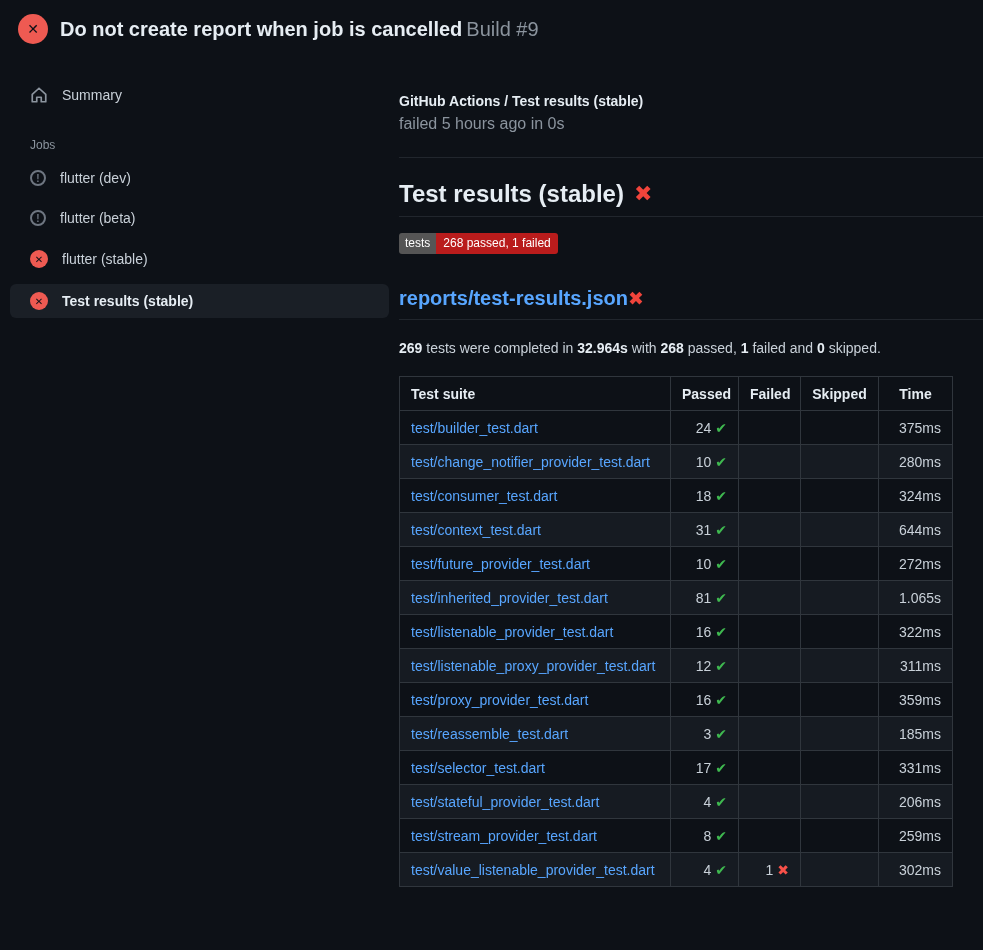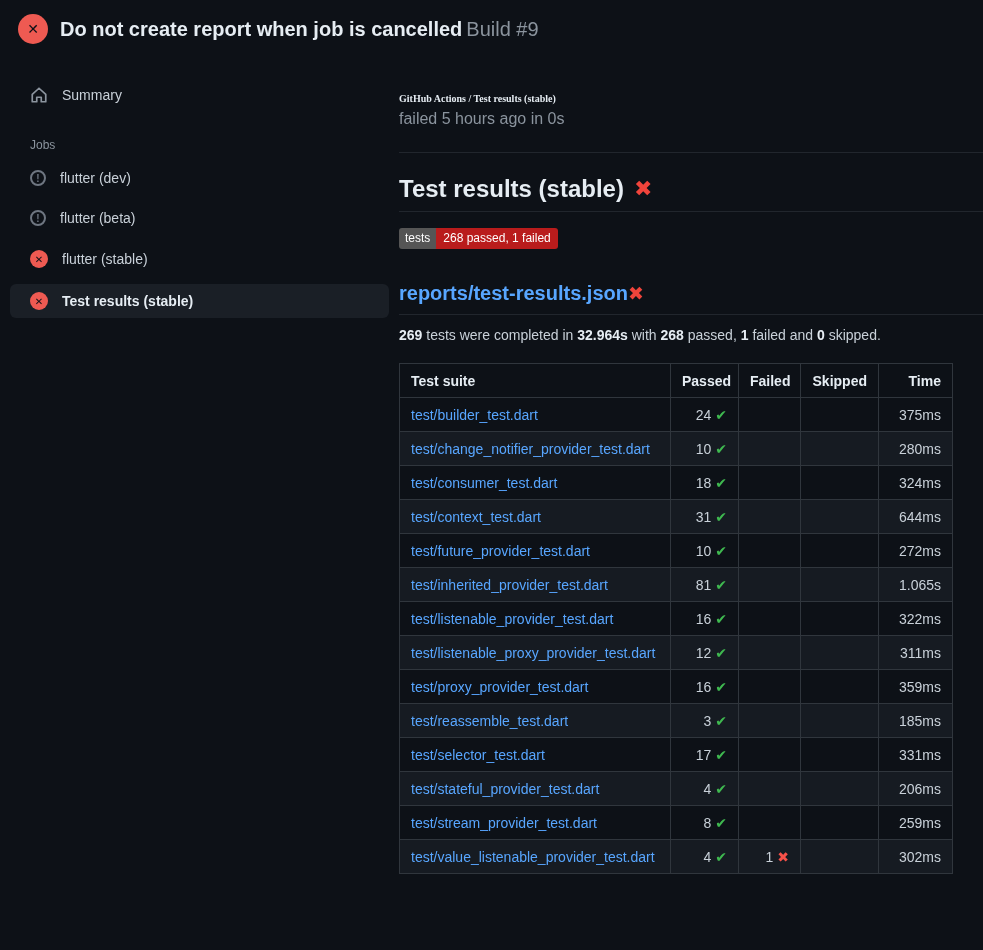--- a/index.html
+++ b/index.html
@@ -48,21 +48,21 @@
   .icon-fail {
     width:18px; height:18px; border-radius:50%;
     background:#ee5a52; color:#0d1117;
     display:flex; align-items:center; justify-content:center;
     font-size:10px; font-weight:bold; flex:0 0 auto;
   }
   .home-icon { width:18px; height:18px; flex:0 0 auto; color:#8b949e; }
   .home-icon svg { width:18px; height:18px; display:block; }
 
   
-  .breadcrumb { font-weight:bold; color:#e6edf3; font-size:10px;font-family:Liberation Serif, serif; }
+  .breadcrumb { font-weight:bold; color:#e6edf3; font-size:14px; }
   .run-meta { color:#8b949e; font-size:16px; margin-top:6px; }
   .divider { border:none; border-top:1px solid #21262d; margin-top:24px; }
 
   h1.section-title {
     margin-top:22px; font-size:24px; font-weight:bold; color:#e6edf3;
     padding-bottom:8px; border-bottom:1px solid #21262d;
     display:flex; align-items:center; gap:10px;
   }
   .x-mark { color:#f0443b; font-weight:bold; }
   h1 .x-mark { font-size:22px; }
@@ -71,32 +71,32 @@
   .badge { display:inline-flex; margin-top:16px; font-size:12px; border-radius:3px; overflow:hidden; }
   .badge .badge-label { background:#555555; color:#ffffff; padding:3px 6px 4px 6px; }
   .badge .badge-value { background:#b91c1c; color:#ffffff; padding:3px 7px 4px 7px; }
 
   h2.report-title {
     margin-top:33px; font-size:20px; font-weight:bold; color:#58a6ff;
     padding-bottom:9px; border-bottom:1px solid #21262d;
     display:flex; align-items:center; gap:0;
   }
 
-  .summary-line { margin-top:12px; color:#c9d1d9; }
+  .summary-line { margin-top:20px; color:#c9d1d9; }
   .summary-line b { color:#e6edf3; }
 
   
   table.results {
     margin-top:20px; border-collapse:collapse; font-size:14px;
     width:553px; table-layout:fixed;
   }
   .results th, .results td {
     border:1px solid #30363d; padding:7px 11px; height:34px;
   }
-  .results th { color:#e6edf3; font-weight:bold; text-align:right; }
+  .results th { color:#e6edf3; font-weight:bold; text-align:center; }
   .results th.suite { text-align:left; }
   .results td { color:#c9d1d9; text-align:right; white-space:nowrap; overflow:hidden; }
   .results td.suite { text-align:left; }
   .results td.suite a { color:#58a6ff; }
   .results tbody tr:nth-child(even) { background:#161b22; }
   .check { color:#3fb950; font-weight:bold; margin-left:4px; }
   .cross { color:#f85149; font-weight:bold; margin-left:4px; }
   col.c-suite { width:271px; } col.c-passed { width:68px; }
   col.c-failed { width:62px; } col.c-skipped { width:78px; } col.c-time { width:74px; }
 </style>

